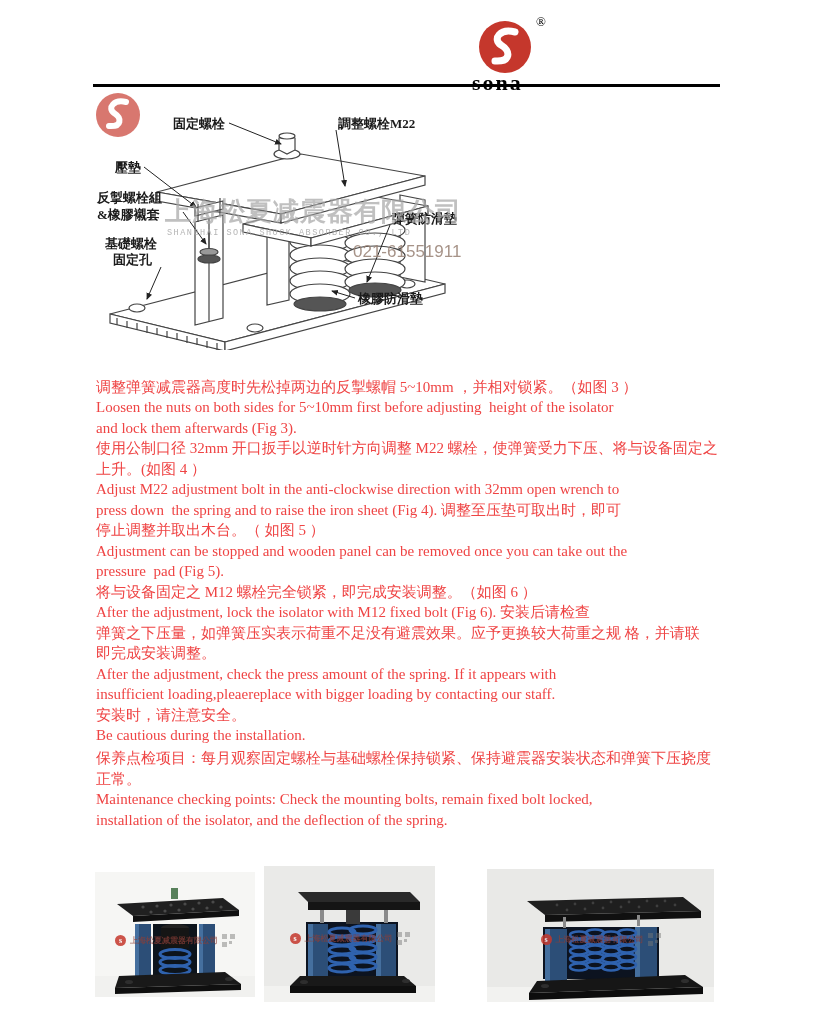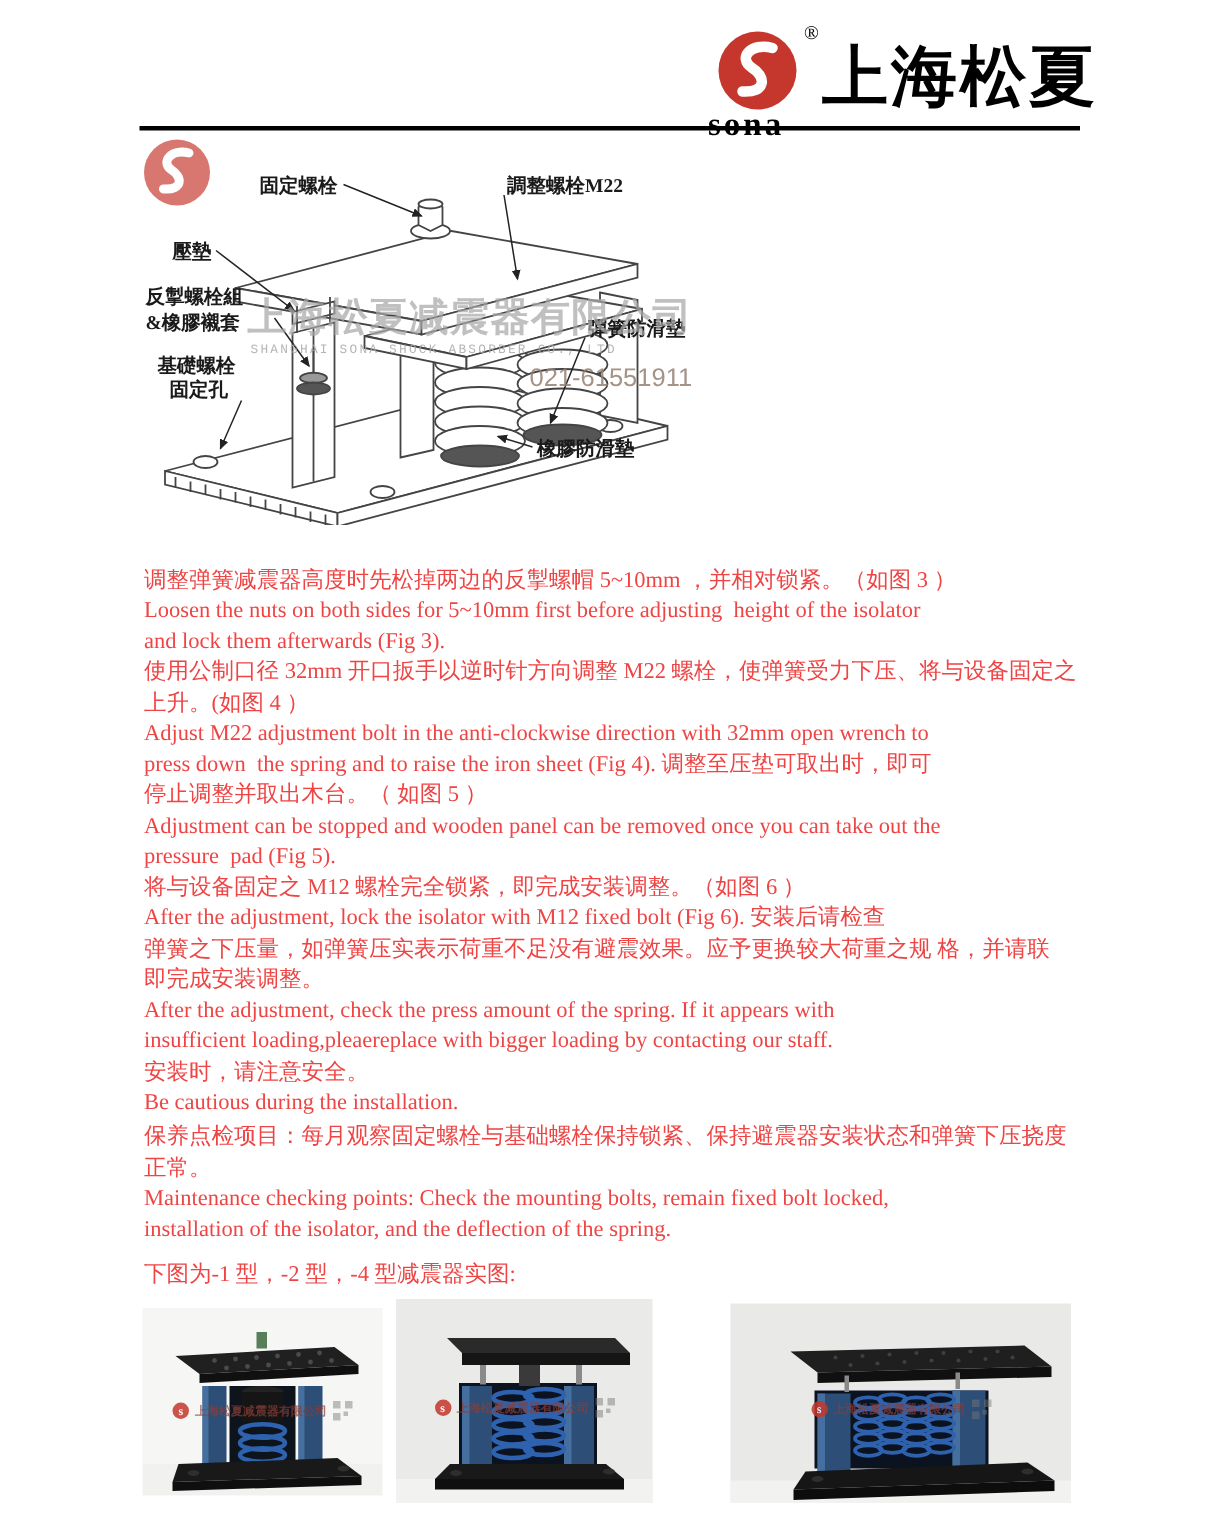--- a/index.html
+++ b/index.html
@@ -55,21 +55,20 @@
 
 <div class="page">
 
   <div class="header">
     <svg class="logo-mark" viewBox="0 0 54 54">
       <circle cx="27" cy="27" r="26" fill="#c5372c"></circle>
       <path d="M37,12 C22,8 14,19 23,25 C33,31 33,42 17,41" fill="none" stroke="#fff" stroke-width="7" stroke-linecap="round"></path>
     </svg>
     <span class="reg-mark">®</span>
     <div class="brand-word">sona</div>
-    <div class="company">上海松夏</div>
   </div>
   <div class="rule"></div>
 
   <div class="diagram">
     <svg width="367" height="258" viewBox="0 0 367 258">
       <defs>
         <marker id="arr" markerWidth="8" markerHeight="8" refX="6" refY="3" orient="auto">
           <path d="M0,0 L7,3 L0,6 Z" fill="#222"></path>
         </marker>
       </defs>
@@ -177,21 +176,20 @@
     <div class="tl" style="top:725px">Be cautious during the installation.</div>
   </div>
 
   <div>
     <div class="tl" style="top:748px">保养点检项目：每月观察固定螺栓与基础螺栓保持锁紧、保持避震器安装状态和弹簧下压挠度</div>
     <div class="tl" style="top:769px">正常。</div>
     <div class="tl" style="top:789px">Maintenance checking points: Check the mounting bolts, remain fixed bolt locked,</div>
     <div class="tl" style="top:810px">installation of the isolator, and the deflection of the spring.</div>
   </div>
 
-  <div class="tl" style="top:840px">下图为-1 型，-2 型，-4 型减震器实图:</div>
 
   <div class="photo p1">
     <svg width="160" height="125" viewBox="0 0 160 125">
       <rect x="0" y="104" width="160" height="21" fill="#f1f1ef"></rect>
       <rect x="58" y="52" width="44" height="52" fill="#0d141c"></rect>
       <rect x="76" y="16" width="7" height="11" fill="#57805a"></rect>
       <polygon points="22,32 128,26 144,38 38,44" fill="#202020"></polygon>
       <g fill="#4a4a4a">
         <circle cx="48" cy="35" r="1.6"></circle>
           <circle cx="62" cy="34" r="1.6"></circle>

